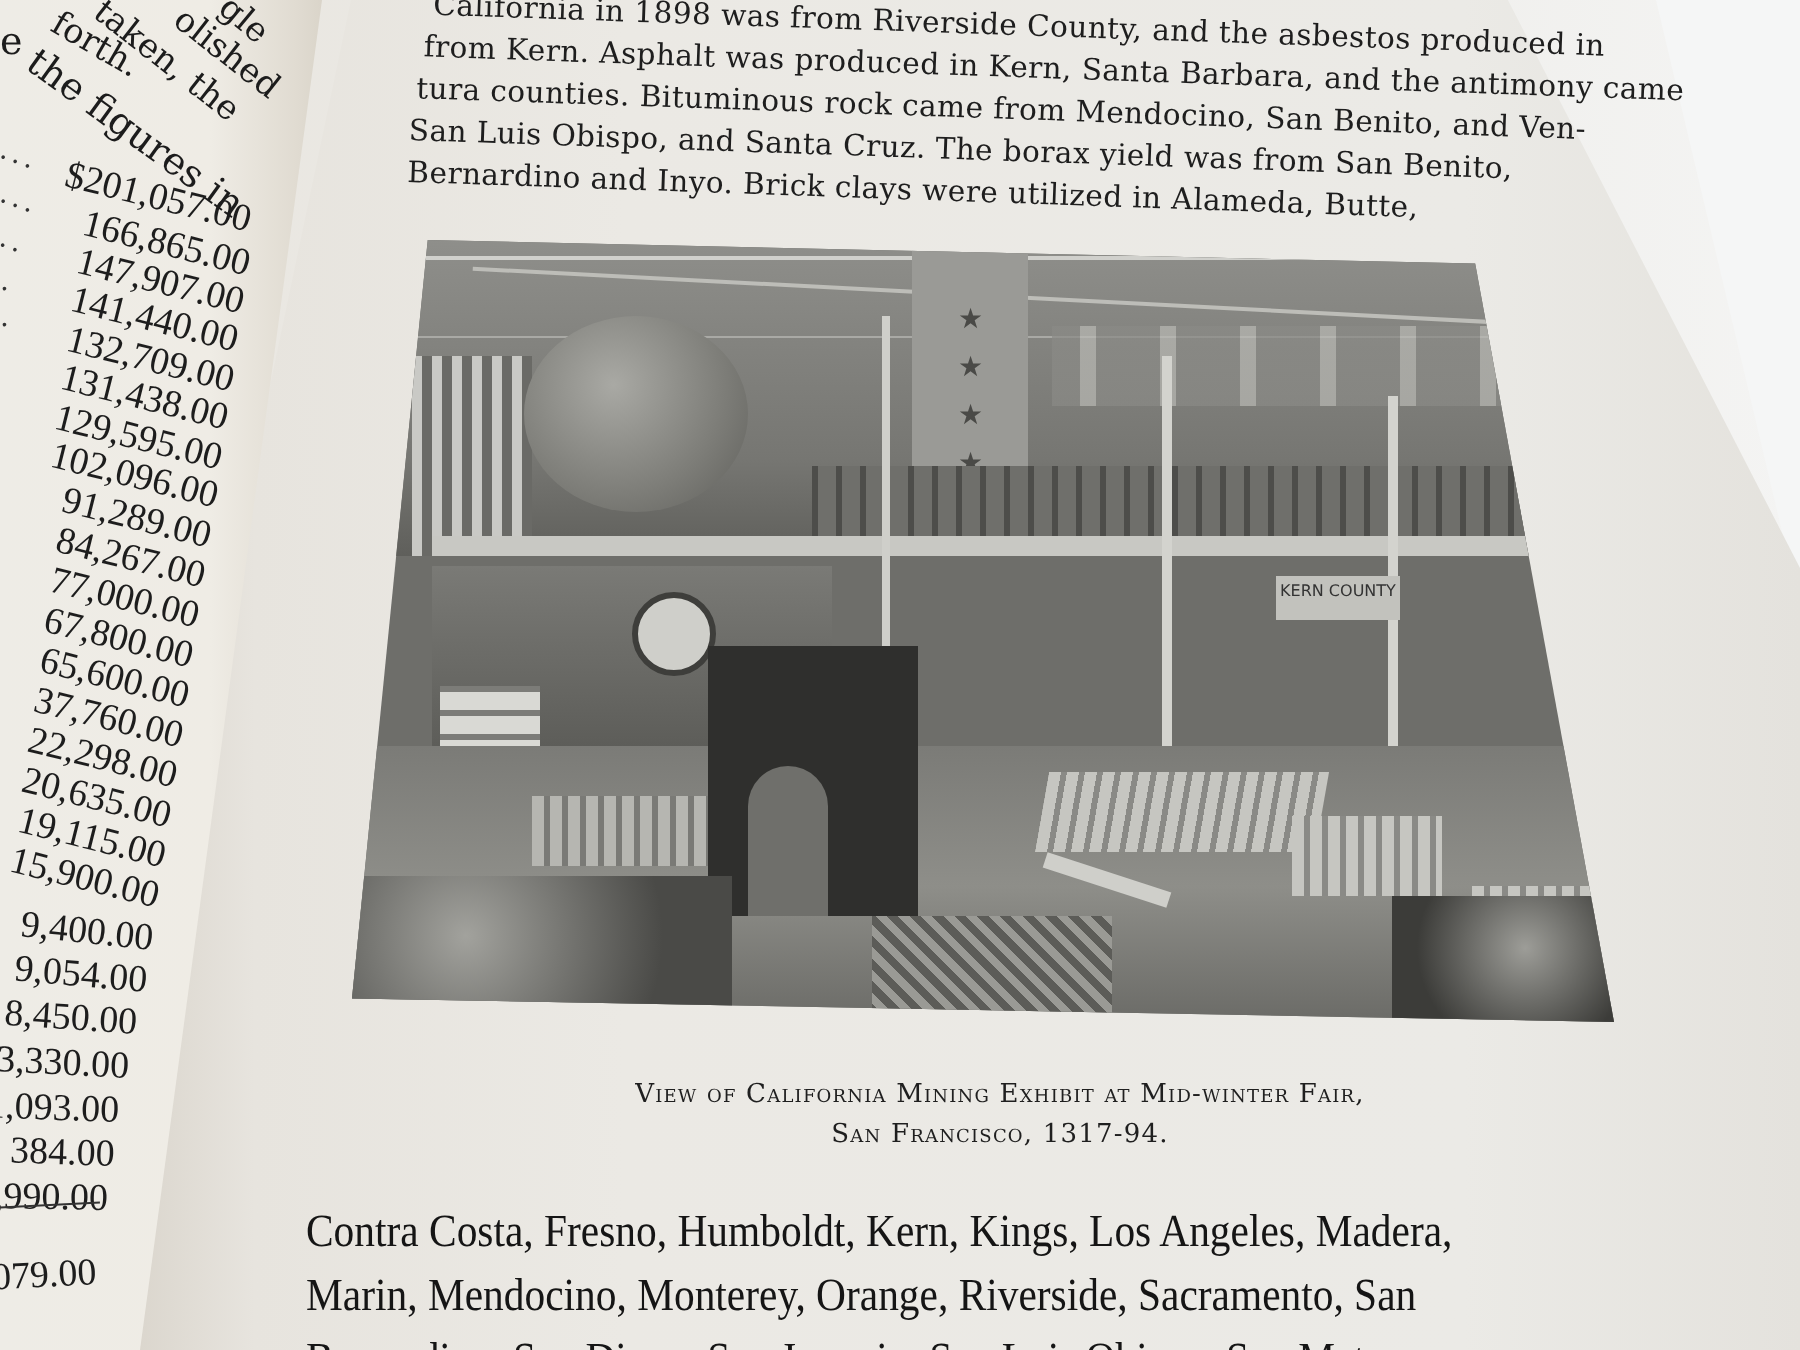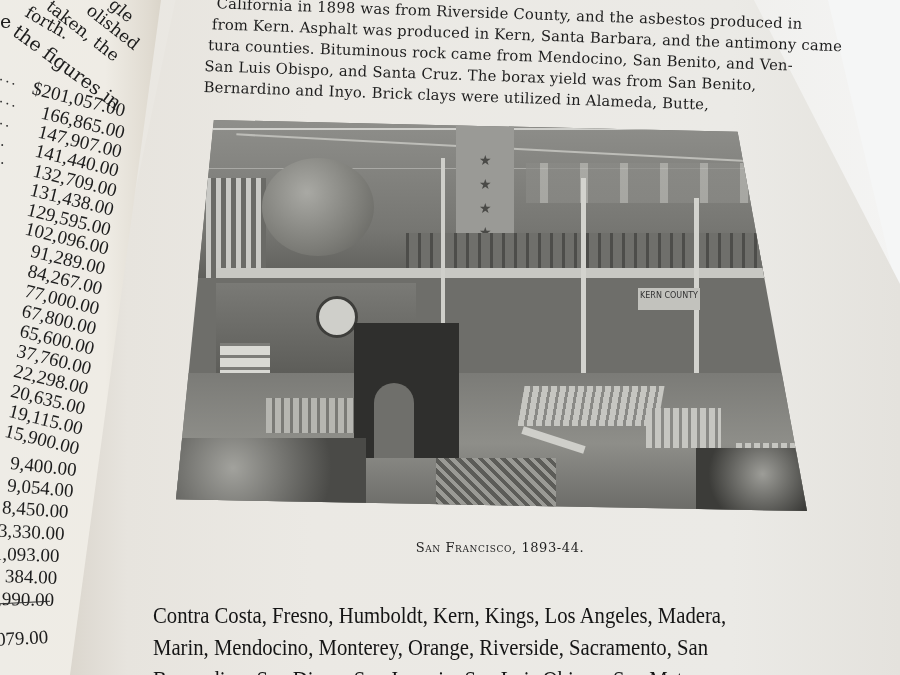--- a/index.html
+++ b/index.html
@@ -127,21 +127,22 @@
   <div class="ph" style="left:198px;top:265px;width:40px;height:75px;border-radius:20px 20px 0 0;background:#6f6f6b;"></div>
 
   <div class="ph" style="left:345px;top:318px;width:65px;height:8px;background:#cfcfca;transform:rotate(18deg);"></div>
 
   <div class="ph" style="left:0;top:320px;width:190px;height:75px;background:radial-gradient(circle at 30% 40%,#a2a29d,#4a4a47 70%);"></div>
   <div class="ph" style="left:260px;top:340px;width:120px;height:55px;background:repeating-linear-gradient(45deg,#9a9a95 0 4px,#5c5c58 4px 8px);"></div>
   <div class="ph" style="left:520px;top:330px;width:111px;height:65px;background:radial-gradient(circle at 60% 40%,#9d9d98,#3c3c39 70%);"></div>
 </div>
 
 <div class="caption">
-  <div>San Francisco, 1893-44.</div>
+  <div>View of California Mining Exhibit at Mid-winter Fair,</div>
+  <div>San Francisco, 1317-94.</div>
 </div>
 
 <div class="para-bottom">
   <div class="line">Contra Costa, Fresno, Humboldt,  Kern,  Kings, Los Angeles, Madera,</div>
   <div class="line">Marin,  Mendocino,  Monterey,  Orange,  Riverside,  Sacramento, San</div>
   <div class="line cut">Bernardino, San Diego, San Joaquin, San Luis Obispo, San Mateo</div>
 </div>
 
 <div class="page-left"></div>
 

